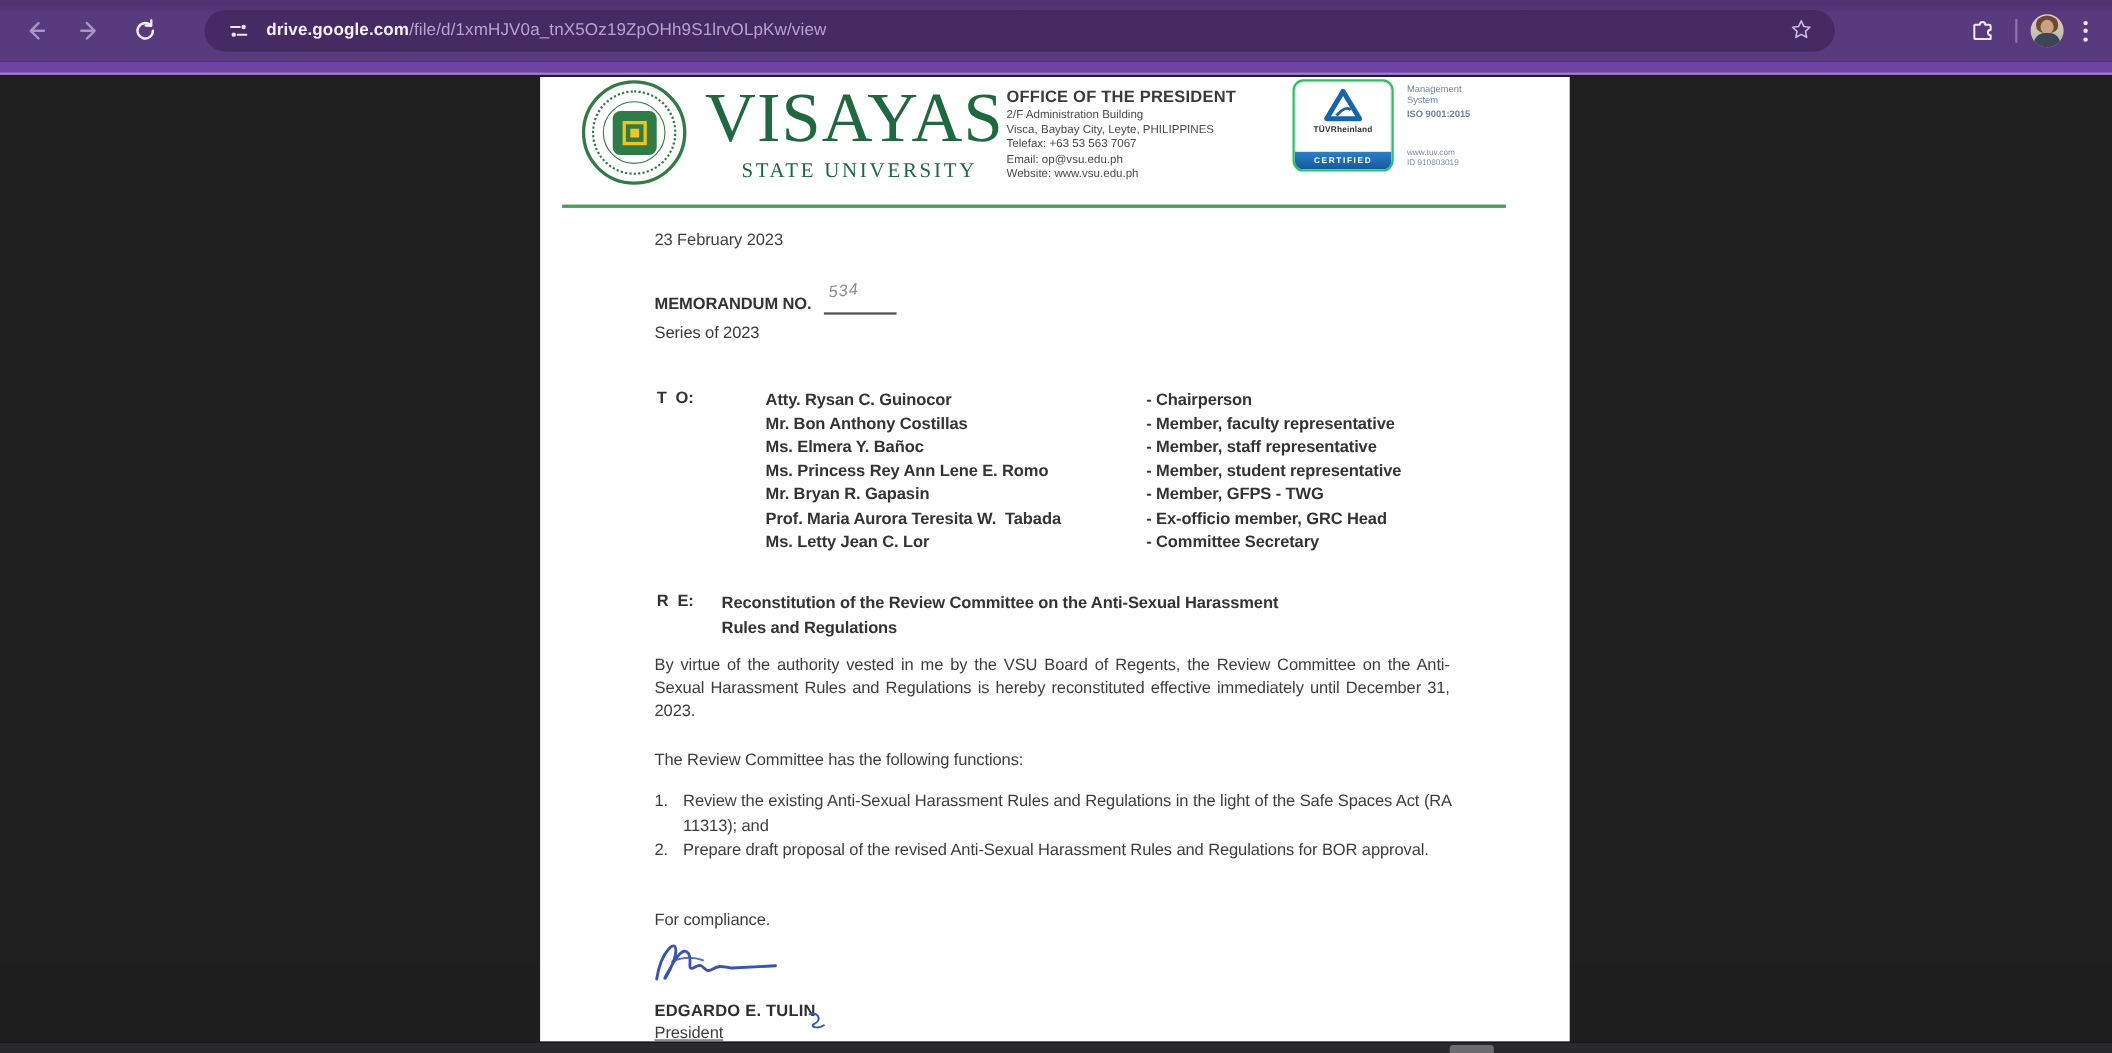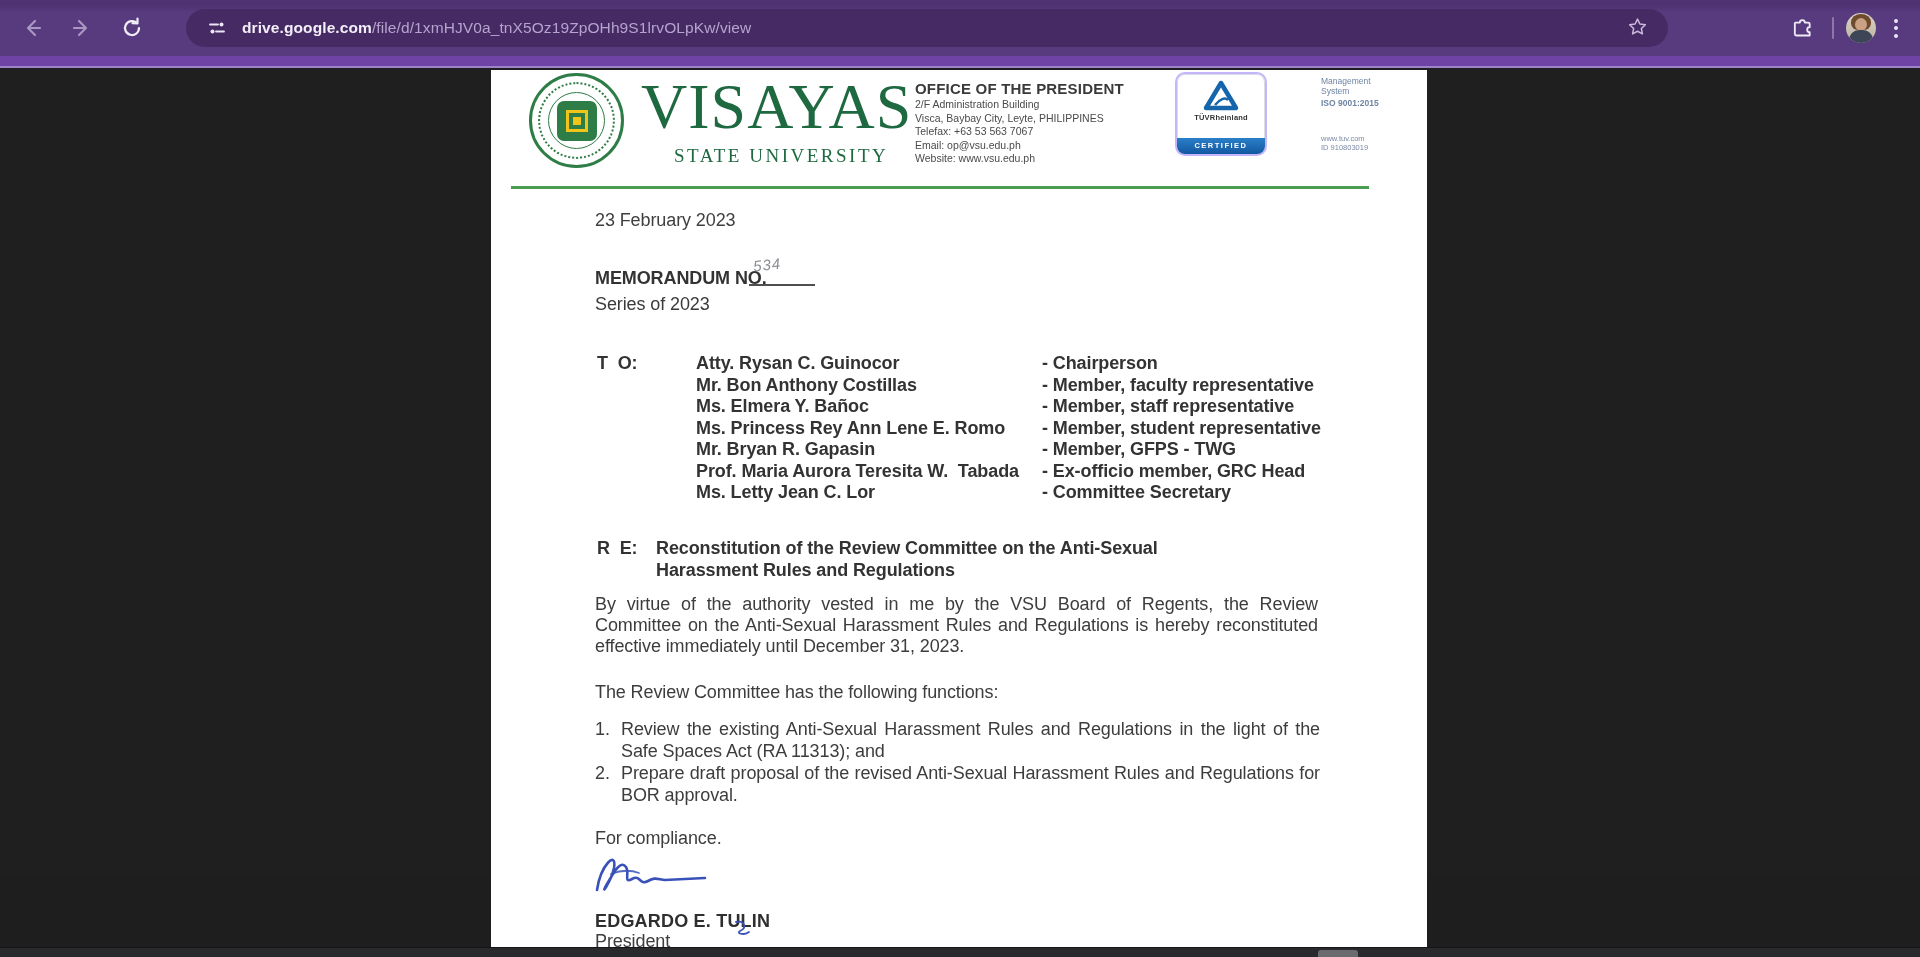--- a/index.html
+++ b/index.html
@@ -59,35 +59,35 @@
   .seal .core-dot { position:absolute; left:50%; top:50%; width:8px; height:8px; margin:-4px 0 0 -4px;
                     background:#f0c419; }
   .wordmark { position:absolute; left:150px; top:0px; font-family:"Liberation Serif", serif;
               font-size:64px; line-height:74px; color:#1e6940; letter-spacing:1px; font-weight:400; }
   .wordmark-sub { position:absolute; left:183px; top:75px; font-family:"Liberation Serif", serif;
                   font-size:19px; color:#1e6940; letter-spacing:2.5px; }
   .office { position:absolute; left:424px; top:10px; width:240px; }
   .office .o-title { font-size:15px; font-weight:700; color:#3a3a3a; letter-spacing:.2px; }
   .office .o-line { font-size:10.5px; line-height:12.5px; color:#4a4a4a; margin-top:1px; }
   .tuv { position:absolute; left:684px; top:2px; width:92px; height:84px; background:#fff;
-         border:2px solid #c4b5fd; border-radius:10px; overflow:hidden;
+         border:2px solid #22c55e; border-radius:10px; overflow:hidden;
          box-shadow:0 0 0 1px #d7dde2 inset; }
   .tuv .tri { display:block; margin:5px auto 0; }
   .tuv .brand { text-align:center; font-size:7.5px; font-weight:700; color:#333; letter-spacing:.2px; }
   .tuv .certbar { position:absolute; left:0; bottom:0; width:100%; height:16px;
                   background:linear-gradient(#2a7fc9,#1258a0); color:#fff; font-size:7.5px;
                   font-weight:700; letter-spacing:1.5px; text-align:center; line-height:16px; }
   .tuvtext { position:absolute; left:788px; top:6px; width:120px; color:#6d84a3; font-size:8.5px;
-             line-height:10px;margin-left:42px; }
+             line-height:10px; }
   .tuvtext .iso { font-weight:700; margin-top:2px; }
   .tuvtext .idb { margin-top:26px; font-size:7.5px; line-height:9px; color:#7b8aa6; }
   .rule { position:absolute; left:20px; top:116px; width:858px; height:3px; background:#4a9d52; }
 
   
-  .t15 { font-size:18px; letter-spacing:-.1px; }
+  .t15 { font-size:15px; letter-spacing:-.1px; }
   .b { font-weight:700; }
   .date { position:absolute; left:104px; top:140px; color:#3f3f3f; }
   .memo-label { position:absolute; left:104px; top:198px; color:#333; }
   .memo-num { position:absolute; left:262px; top:186px; color:#8b8f94; font-size:15px;
               font-style:italic; transform:rotate(-6deg); letter-spacing:1px; }
   .memo-line { position:absolute; left:258px; top:214px; width:66px; border-bottom:2px solid #4f4f4f; }
   .series { position:absolute; left:104px; top:224px; color:#3a3a3a; }
   .to-label { position:absolute; left:106px; top:283px; color:#333; white-space:pre; }
   .to-rows { position:absolute; left:165px; top:283px; }
   .to-row { height:21.5px; line-height:21.5px; white-space:pre; }

